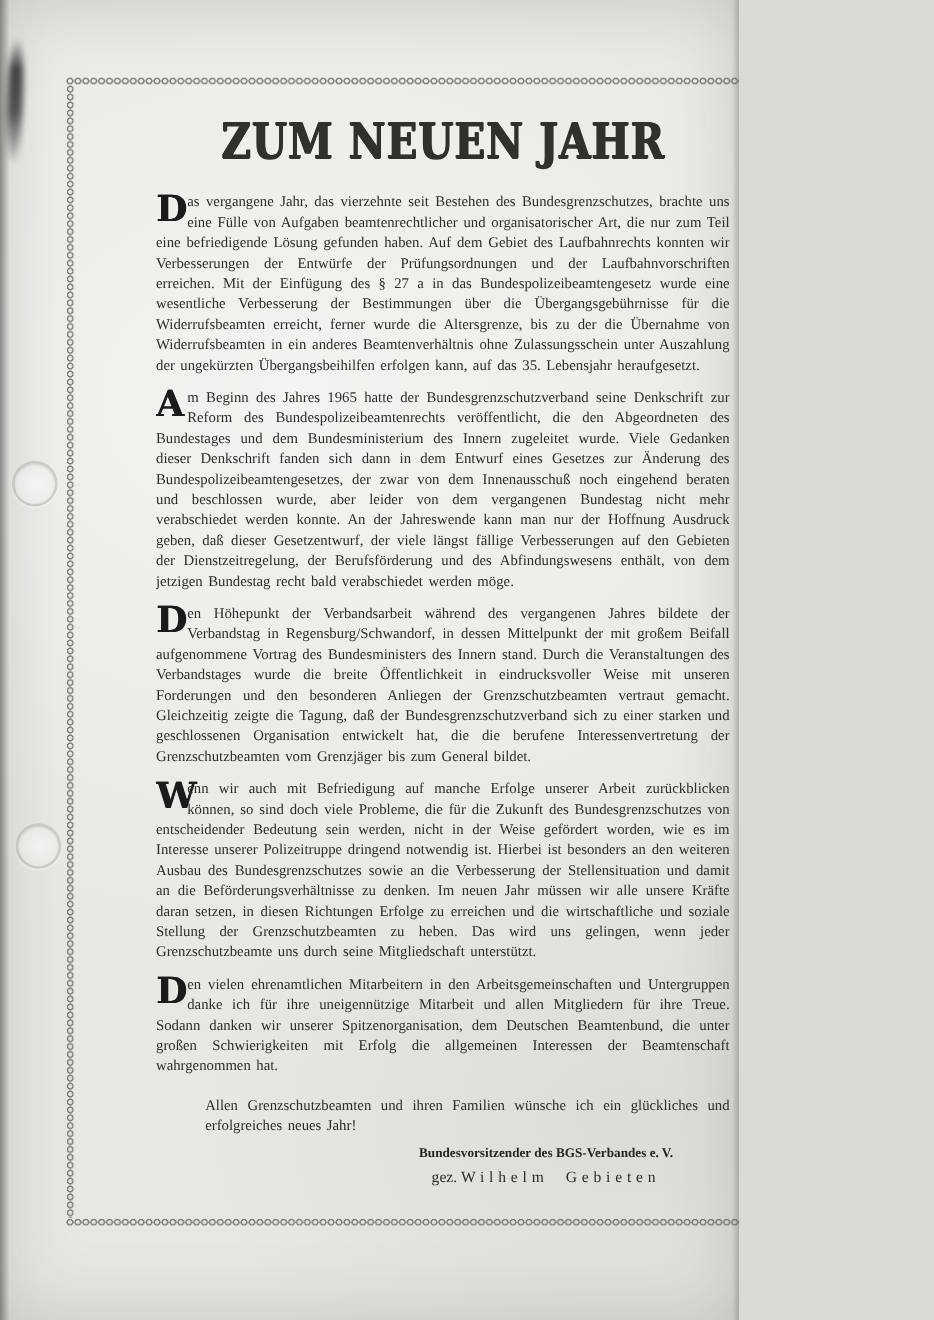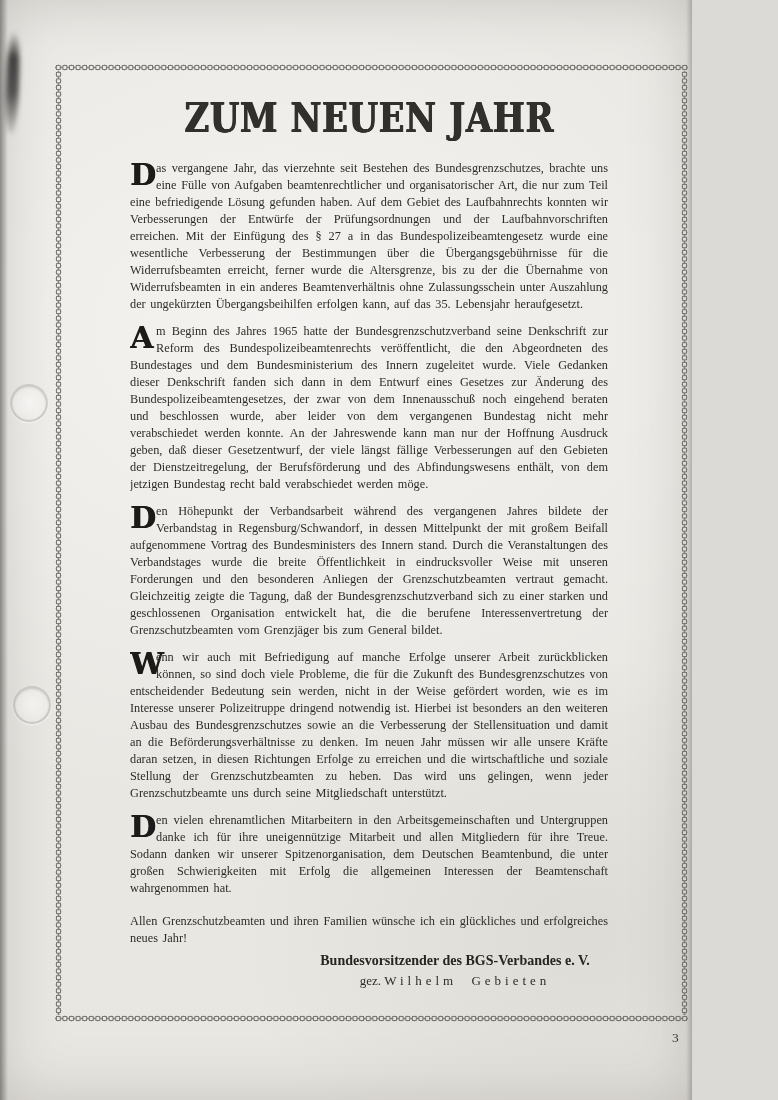--- a/index.html
+++ b/index.html
@@ -6,21 +6,21 @@
     margin: 0; padding: 0;
   }
   body {
     width: 778px; height: 1100px;
     overflow: hidden;
     font-family: "Liberation Serif", serif;
     background: #dcdad6;
   }
   .scan {
     position: relative;
-    width: 692px; height: 1100px;
+    width: 616px; height: 1100px;
     background:
       radial-gradient(ellipse 900px 700px at 40% 30%, rgba(255,255,255,0.5), rgba(255,255,255,0) 70%),
       radial-gradient(ellipse 500px 400px at 85% 85%, rgba(120,118,112,0.10), rgba(120,118,112,0) 70%),
       #e9e7e2;
     box-shadow: inset 0 0 60px rgba(90,88,84,0.25);
     overflow: hidden;
   }
   
   .edge-left {
     position: absolute; left: 0; top: 0; width: 8px; height: 1100px;
@@ -103,29 +103,29 @@
     float: left;
     font-family: "DejaVu Serif", serif;
     font-weight: bold;
     font-size: 30px;
     line-height: 26px;
     width: 21px;
     margin: 2px 5px 0 0;
     color: #1c1b19;
     text-shadow: 0.5px 0 0 #1c1b19;
   }
-  .closing { margin-top: 16px; margin-bottom: 4px; }
+  .closing { margin-top: 16px; margin-bottom: 4px; margin-left: 41px; }
   .signature {
     margin-left: 172px;
     width: 306px;
     text-align: center;
   }
   .sig-role {
     font-weight: bold;
-    font-size: 14px;
+    font-size: 11px;
     line-height: 20px;
     color: #262522;
   }
   .sig-name {
     font-size: 13px;
     line-height: 20px;
     color: #2e2c29;
   }
   .sig-name .spaced { letter-spacing: 4px; word-spacing: 7px; }
   .page-number {

